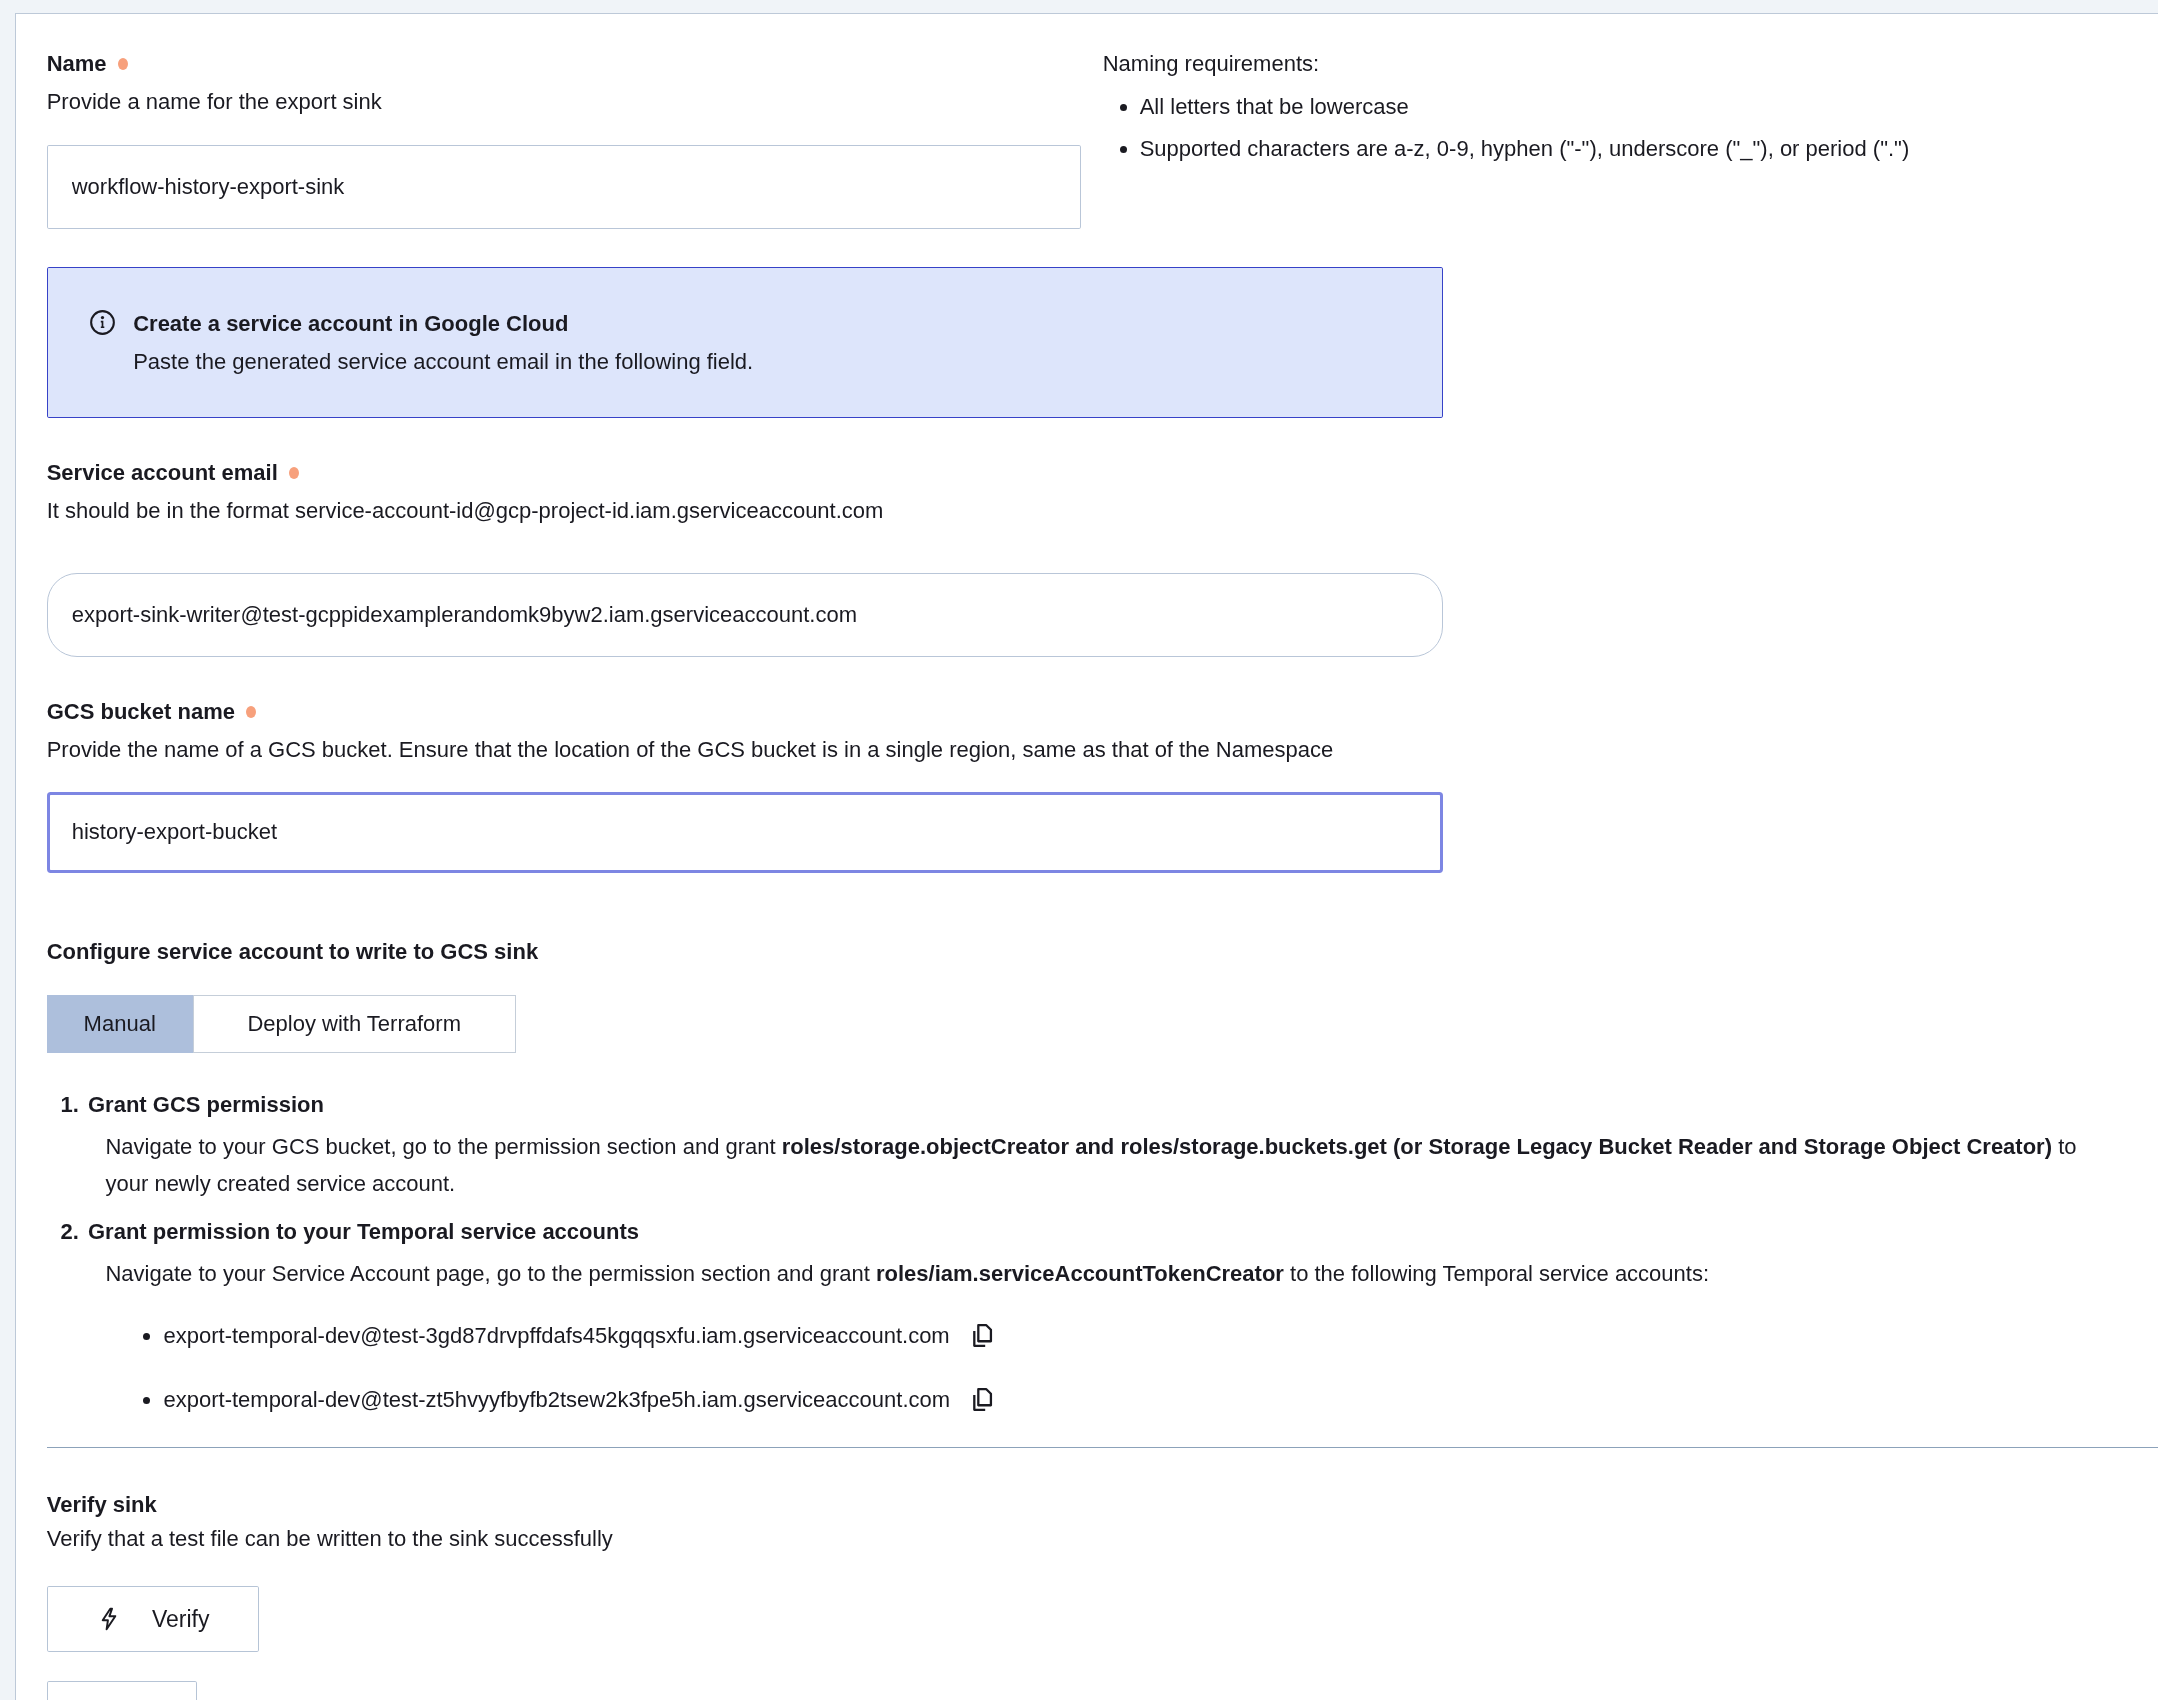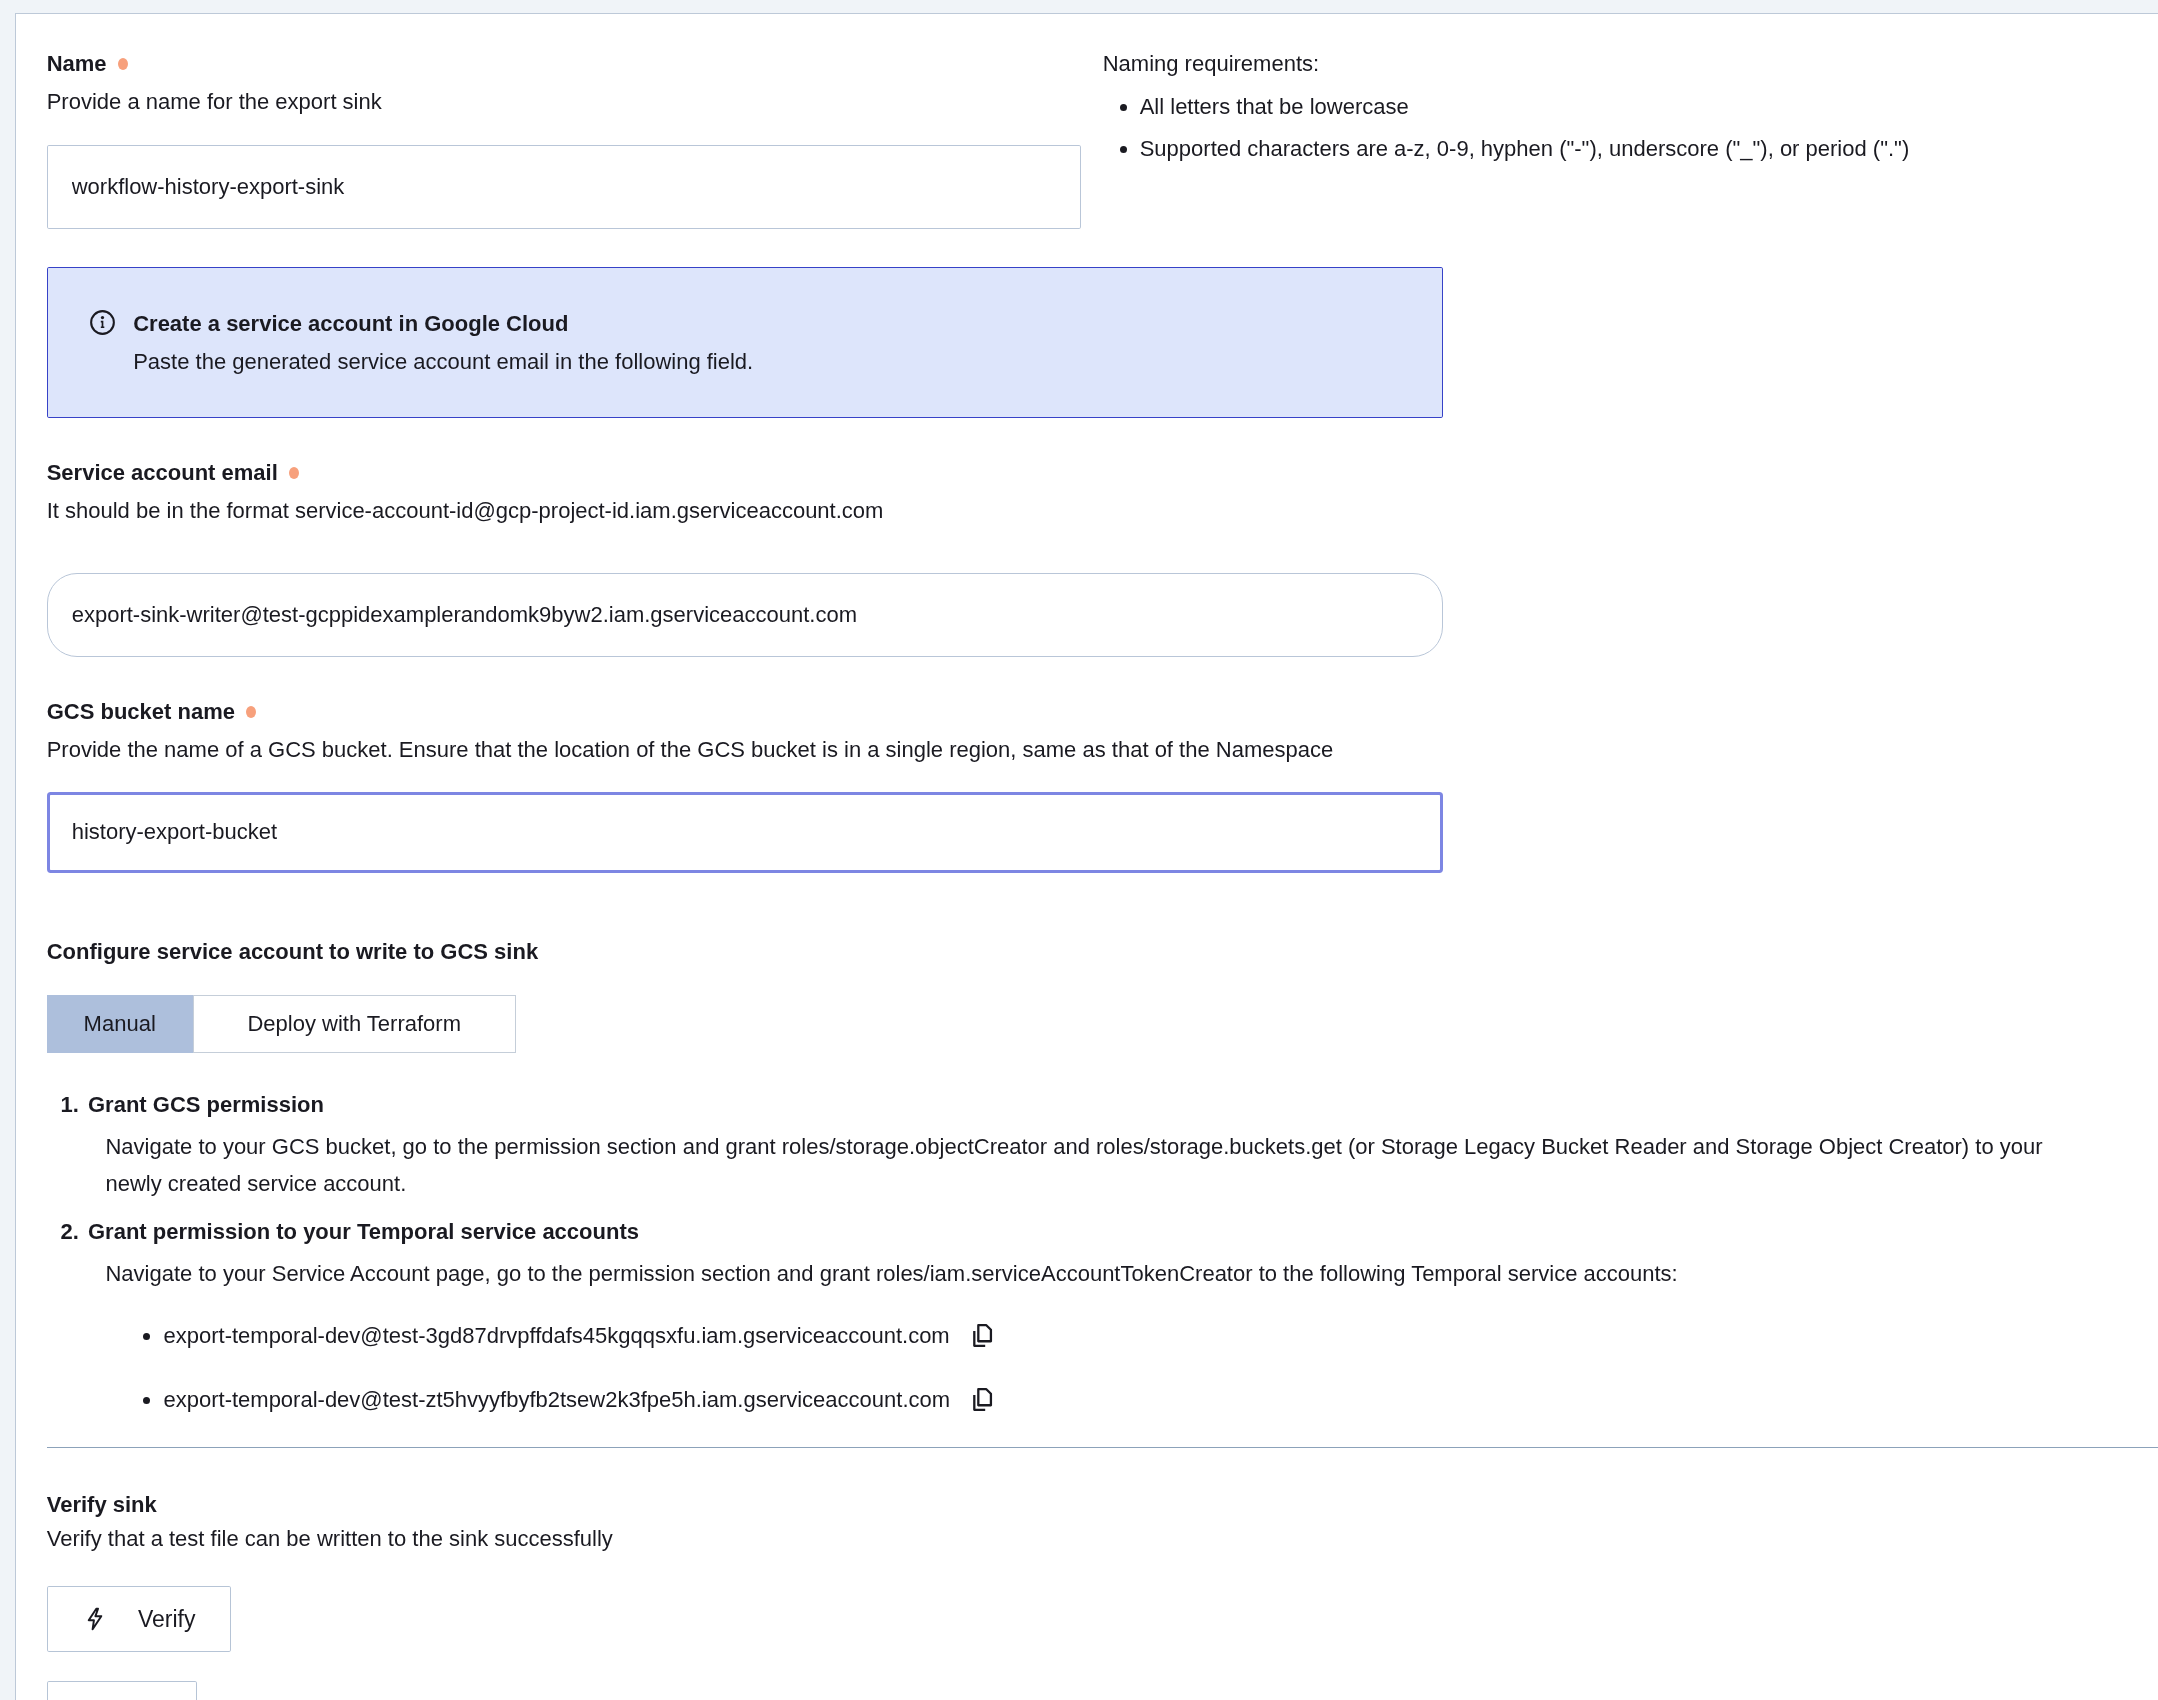--- a/index.html
+++ b/index.html
@@ -64,41 +64,41 @@
   .tabs { margin-top: 29px; display: inline-flex; align-items: stretch; }
   .tab { height: 58px; display: flex; align-items: center; justify-content: center;
          cursor: pointer; font-size: 22px; }
   .tab.active { background: #adbfdc; width: 146px; border: 0.9px solid #adbfdc; }
   .tab.plain  { background: #ffffff; width: 323px; border: 0.9px solid #c5ced9; }
 
   .steps { margin-top: 37px; padding-left: 13.8px; }
   .step-title { font-weight: 600; line-height: 29px; }
   .step-title .step-num { display: inline-block; min-width: 27.5px; }
   .step-body { margin: 9.2px 0 14.7px 45px; line-height: 37px; max-width: 1984px; }
-  .step-body b, .step-title b { font-weight: 400; text-align: right; }
+  .step-body b, .step-title b { font-weight: 700; text-align: right; }
 
   .accounts-list { margin: 27.5px 0 0 83px; padding-left: 20px; }
   .accounts-list li { line-height: 33px; margin-bottom: 31px; }
   .copy-btn {
     display: inline-block; vertical-align: middle; margin-left: 18.4px; margin-top: -3.7px;
     width: 27.5px; height: 29px; cursor: pointer; background: none; border: none; padding: 0;
   }
 
   .divider { border: none; border-top: 1.8px solid #8ca2ba; margin: 26px -47px 0 0; }
 
   
   .verify-title { margin-top: 42px; font-weight: 600; line-height: 29px; }
   .verify-desc { margin-top: 5px; line-height: 29px; }
   .btn {
     display: inline-flex; align-items: center; justify-content: center;
     background: #ffffff; border: 1.8px solid #b6c4d6; border-radius: 1.8px;
     font-family: "Liberation Sans", sans-serif; font-size: 23px; color: #1a1a21;
     cursor: pointer;
   }
-  .verify-btn { margin-top: 33px; width: 184px; height: 66px; gap: 30px; }
+  .verify-btn { margin-top: 33px; width: 212px; height: 66px; gap: 30px; }
   .bolt-icon { width: 26px; height: 26px; }
   .actions-row { margin-top: 29px; display: flex; align-items: center; }
   .create-btn { width: 150px; height: 66px; }
   .cancel-btn {
     background: none; border: none; font-family: "Liberation Sans", sans-serif;
     font-size: 23px; color: #1a1a21; margin-left: 71px; cursor: pointer; padding: 0 9.2px;
   }
 </style>
 </head>
 <body>

